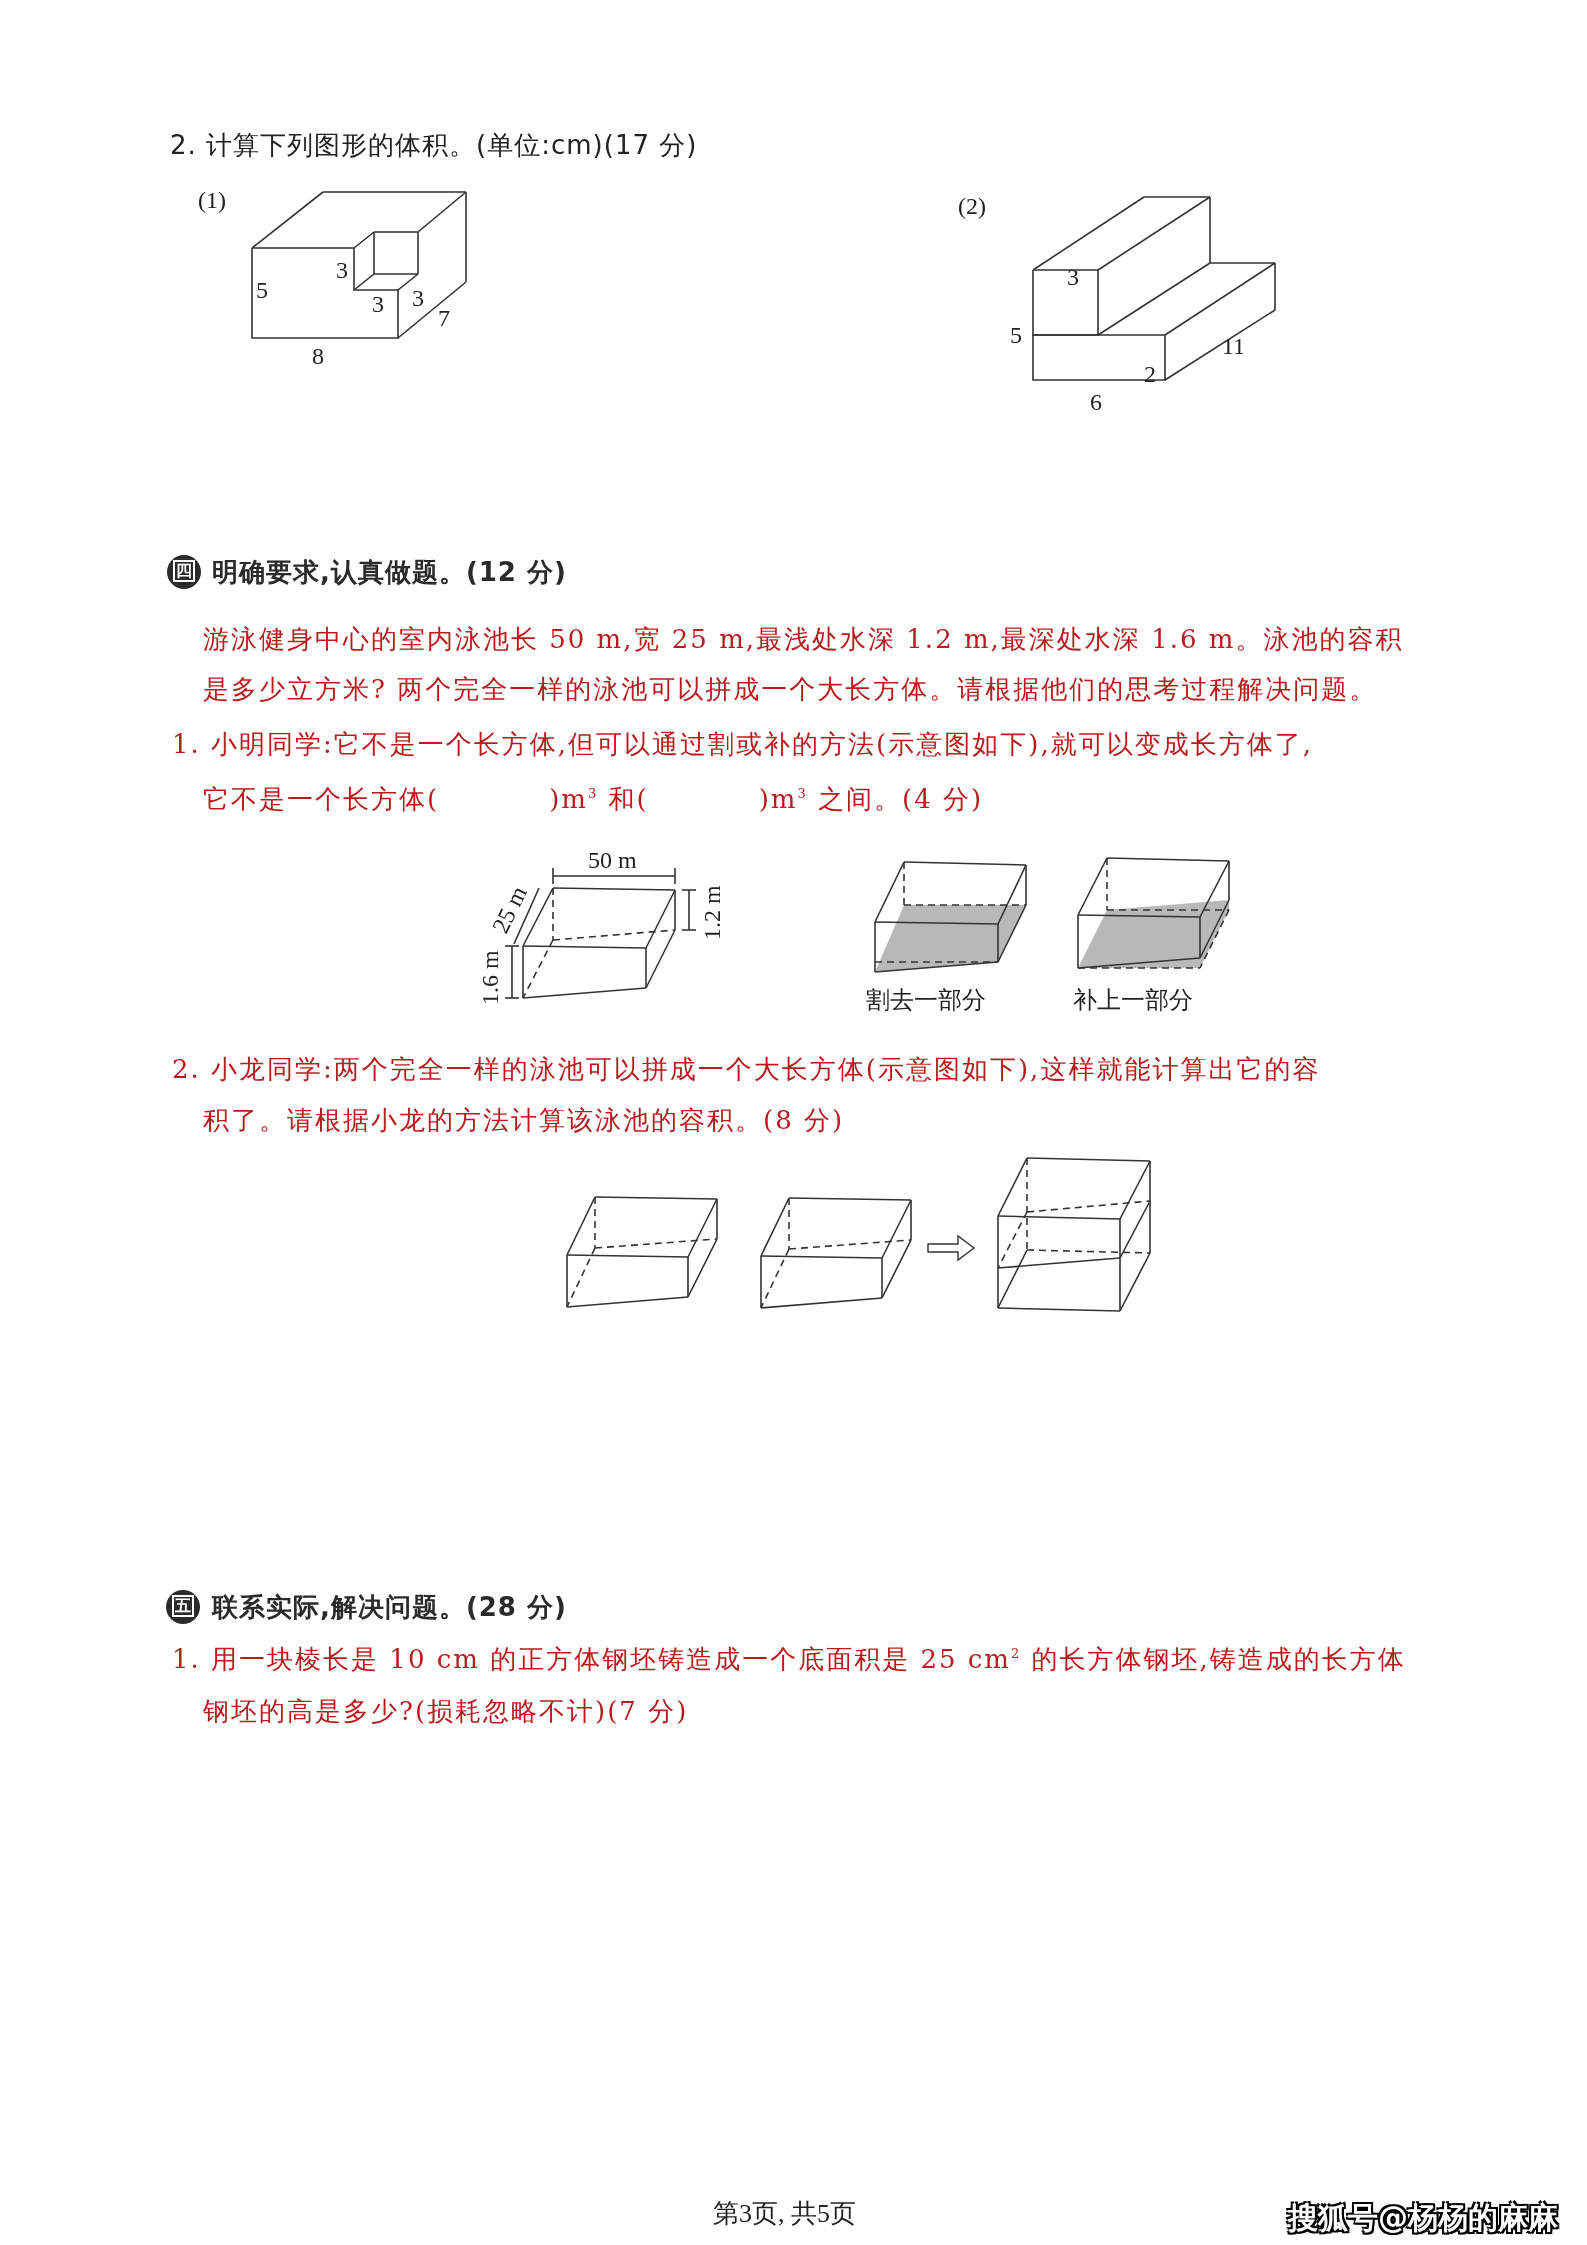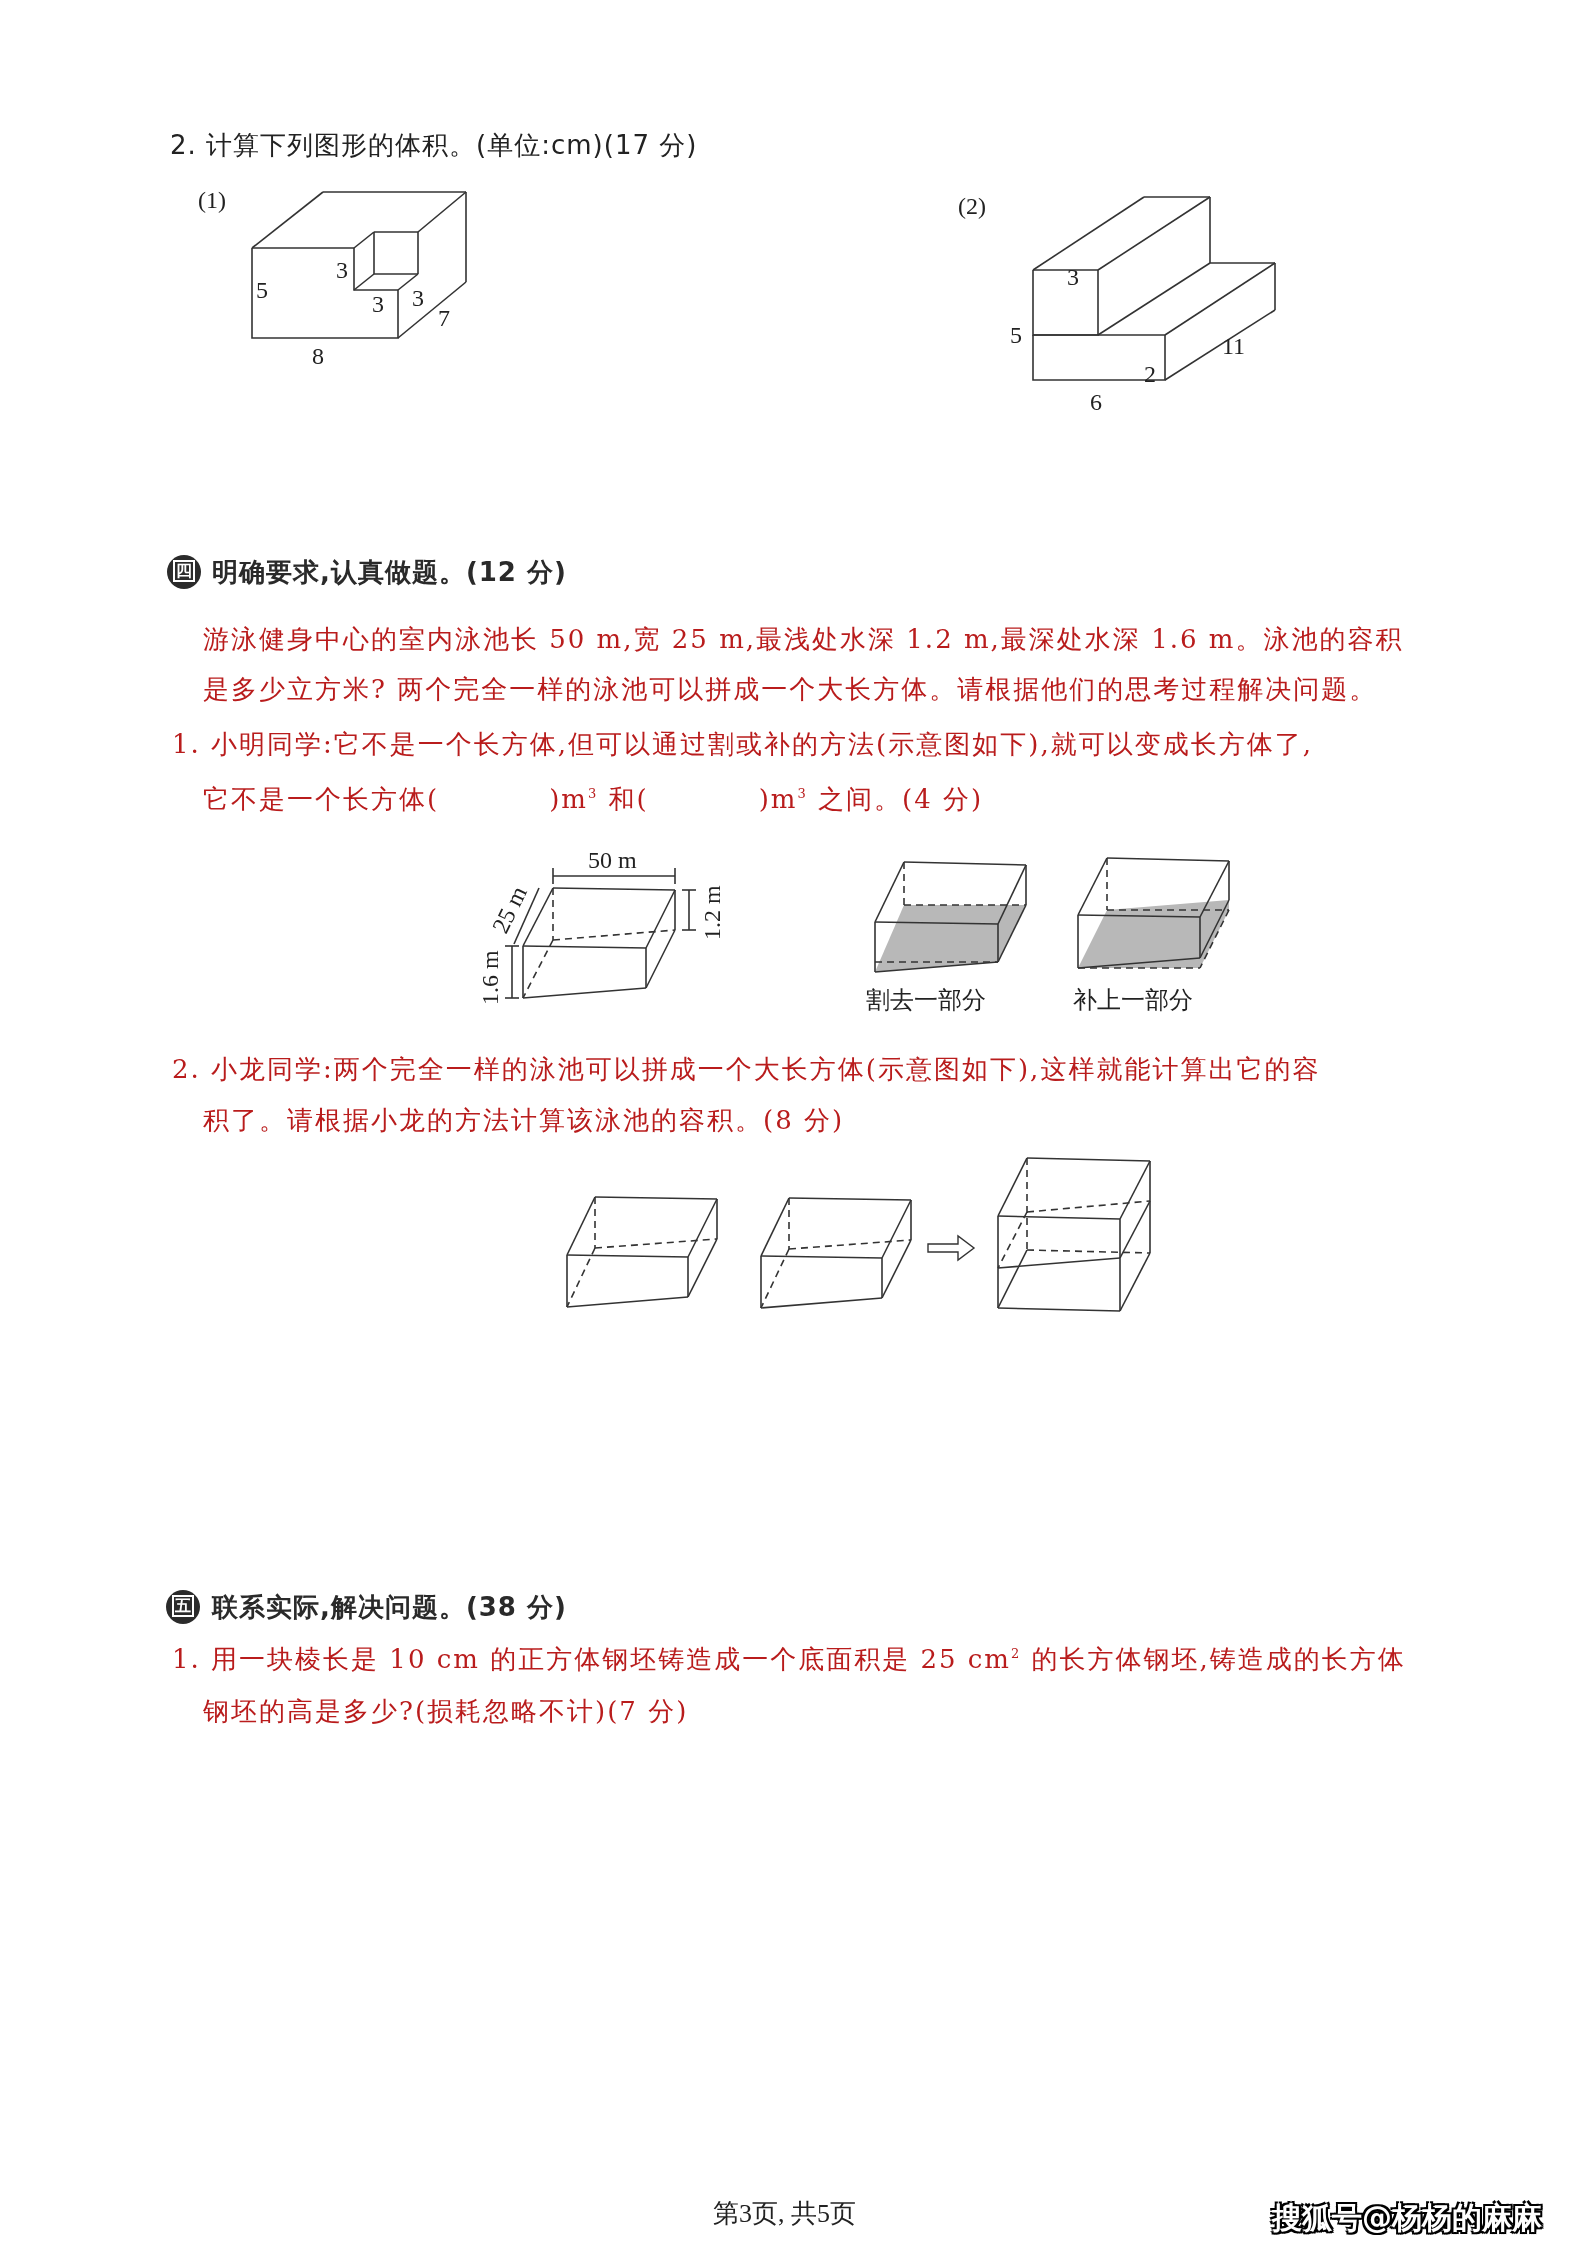--- a/index.html
+++ b/index.html
@@ -13,21 +13,21 @@
   .badge span{position:absolute;left:6px;top:5px;width:22px;height:22px;border:2px solid #fff;box-sizing:border-box;
       color:#fff;font-size:16px;line-height:18px;text-align:center;font-weight:bold;font-family:"DejaVu Sans",sans-serif;}
   .lbl{font-family:"Liberation Serif","DejaVu Serif",serif;font-size:24px;fill:#222;}
   .cap{font-size:24px;fill:#222;font-family:"DejaVu Serif",serif;}
   svg line, svg polyline, svg polygon{stroke:#333;stroke-width:1.6;}
   .dash{stroke-dasharray:7 5;}
   .blank{display:inline-block;width:110px;}
   sup{font-size:13px;}
   .footer{font-family:"Liberation Serif","DejaVu Serif",serif;font-size:26px;color:#222;margin-left:8px;}
   .wm{font-family:"DejaVu Sans",sans-serif;font-size:30px;font-weight:bold;color:#fff;
-      text-shadow:-2px -2px 0 #000,2px -2px 0 #000,-2px 2px 0 #000,2px 2px 0 #000,0 2px 0 #000,2px 0 0 #000;}
+      text-shadow:-2px -2px 0 #000,2px -2px 0 #000,-2px 2px 0 #000,2px 2px 0 #000,0 2px 0 #000,2px 0 0 #000;margin-left:16px;}
 </style>
 </head>
 <body>
 
 <div class="abs qtitle" style="left:170px;top:128px;">2. 计算下列图形的体积。(单位:cm)(17 分)</div>
 
 <div class="abs" style="left:0;top:0;width:700px;height:420px;">
   <svg width="700" height="420" style="position:absolute;left:0;top:0;">
 
     <polyline points="252,248 354,248 354,290 398,290 398,338 252,338 252,248" fill="none"></polyline>
@@ -214,21 +214,21 @@
       <line class="dash" x1="1027" y1="112" x2="1150" y2="101"></line>
       <line class="dash" x1="1027" y1="150" x2="1150" y2="153"></line>
       <line class="dash" x1="1027" y1="112" x2="998" y2="168"></line>
     </g>
   </svg>
 </div>
 
 <div class="badge" style="left:166px;top:1590px;">
     <span>五</span>
   </div>
-<div class="abs sec" style="left:212px;top:1590px;">联系实际,解决问题。(38 分)</div>
+<div class="abs sec" style="left:212px;top:1590px;">联系实际,解决问题。(28 分)</div>
 
 <div class="abs body" style="left:172px;top:1642px;">
   <span>1. 用一块棱长是 10 cm 的正方体钢坯铸造成一个底面积是 25 cm</span><sup>2</sup><span> 的长方体钢坯,铸造成的长方体</span>
 </div>
 <div class="abs body" style="left:203px;top:1694px;">钢坯的高是多少?(损耗忽略不计)(7 分)</div>
 
 <div class="abs footer" style="left:705px;top:2196px;">第3页, 共5页</div>
 <div class="abs wm" style="left:1272px;top:2198px;">搜狐号@杨杨的麻麻</div>
 
 </body></html>

